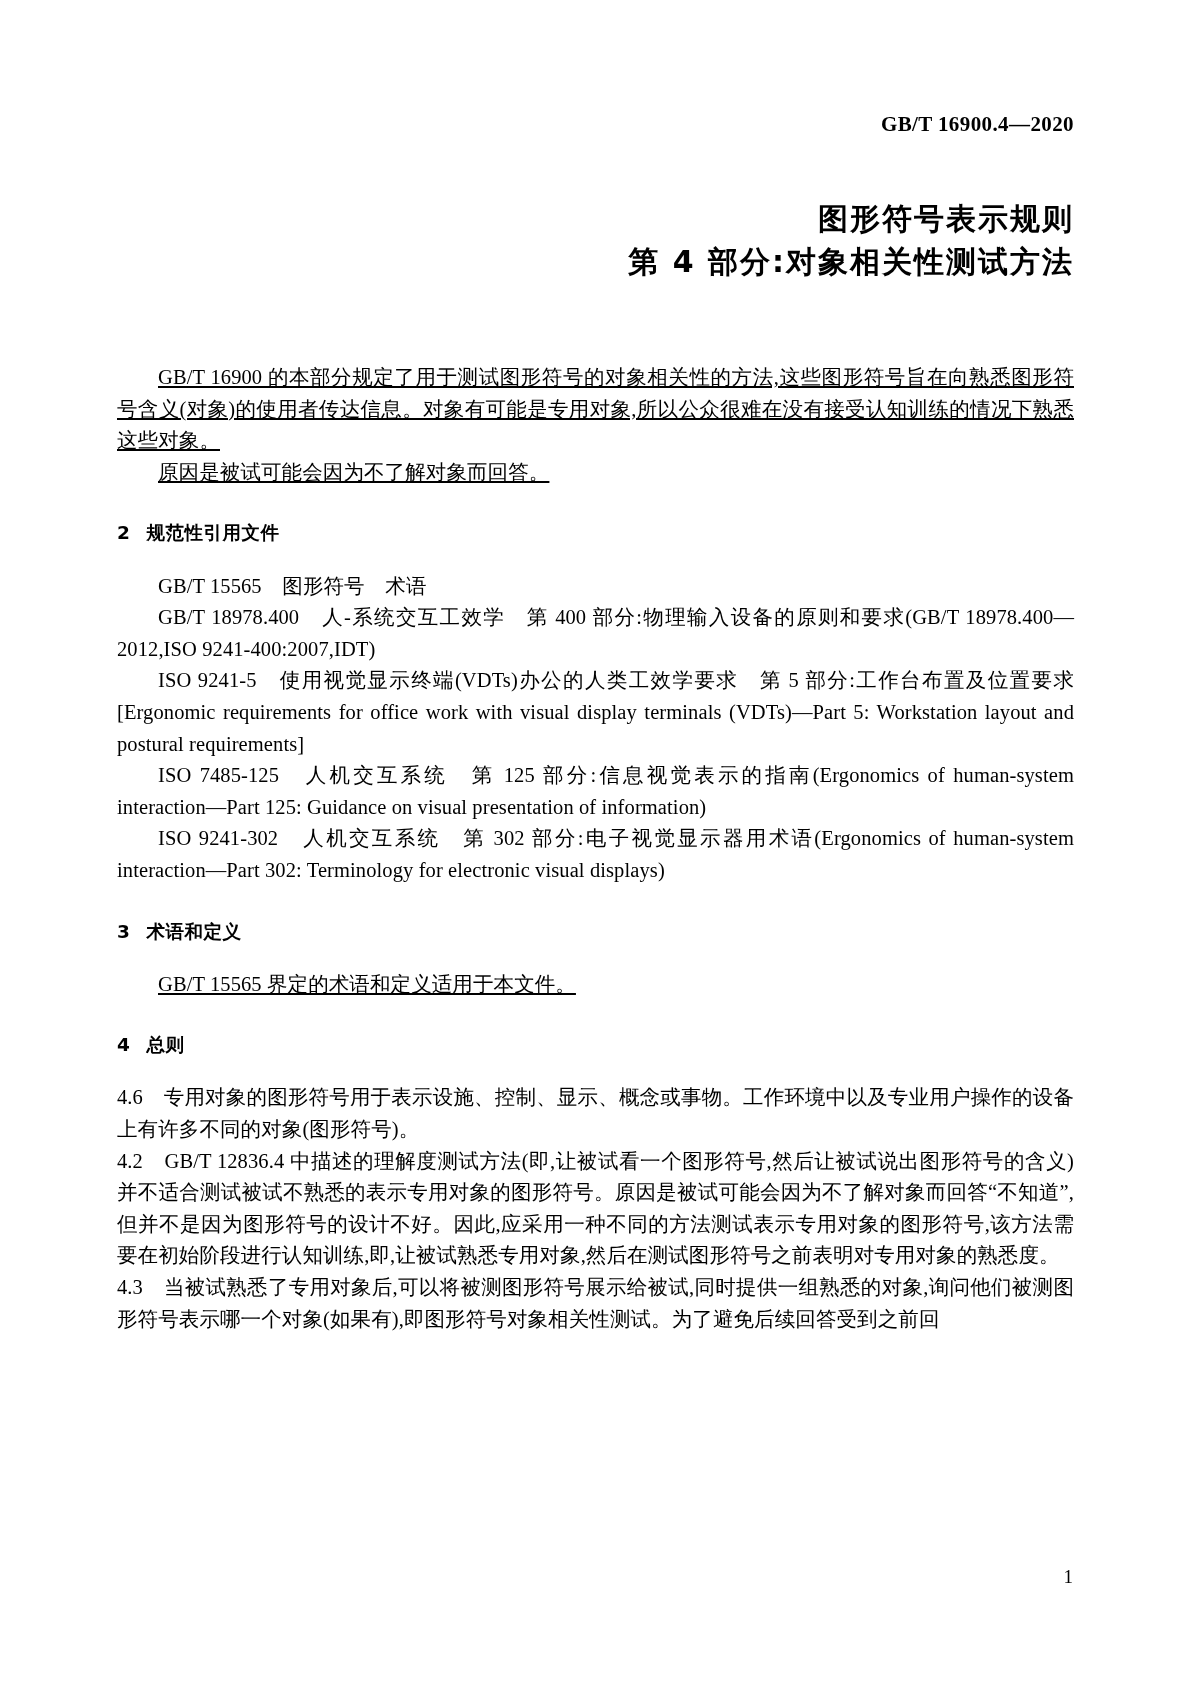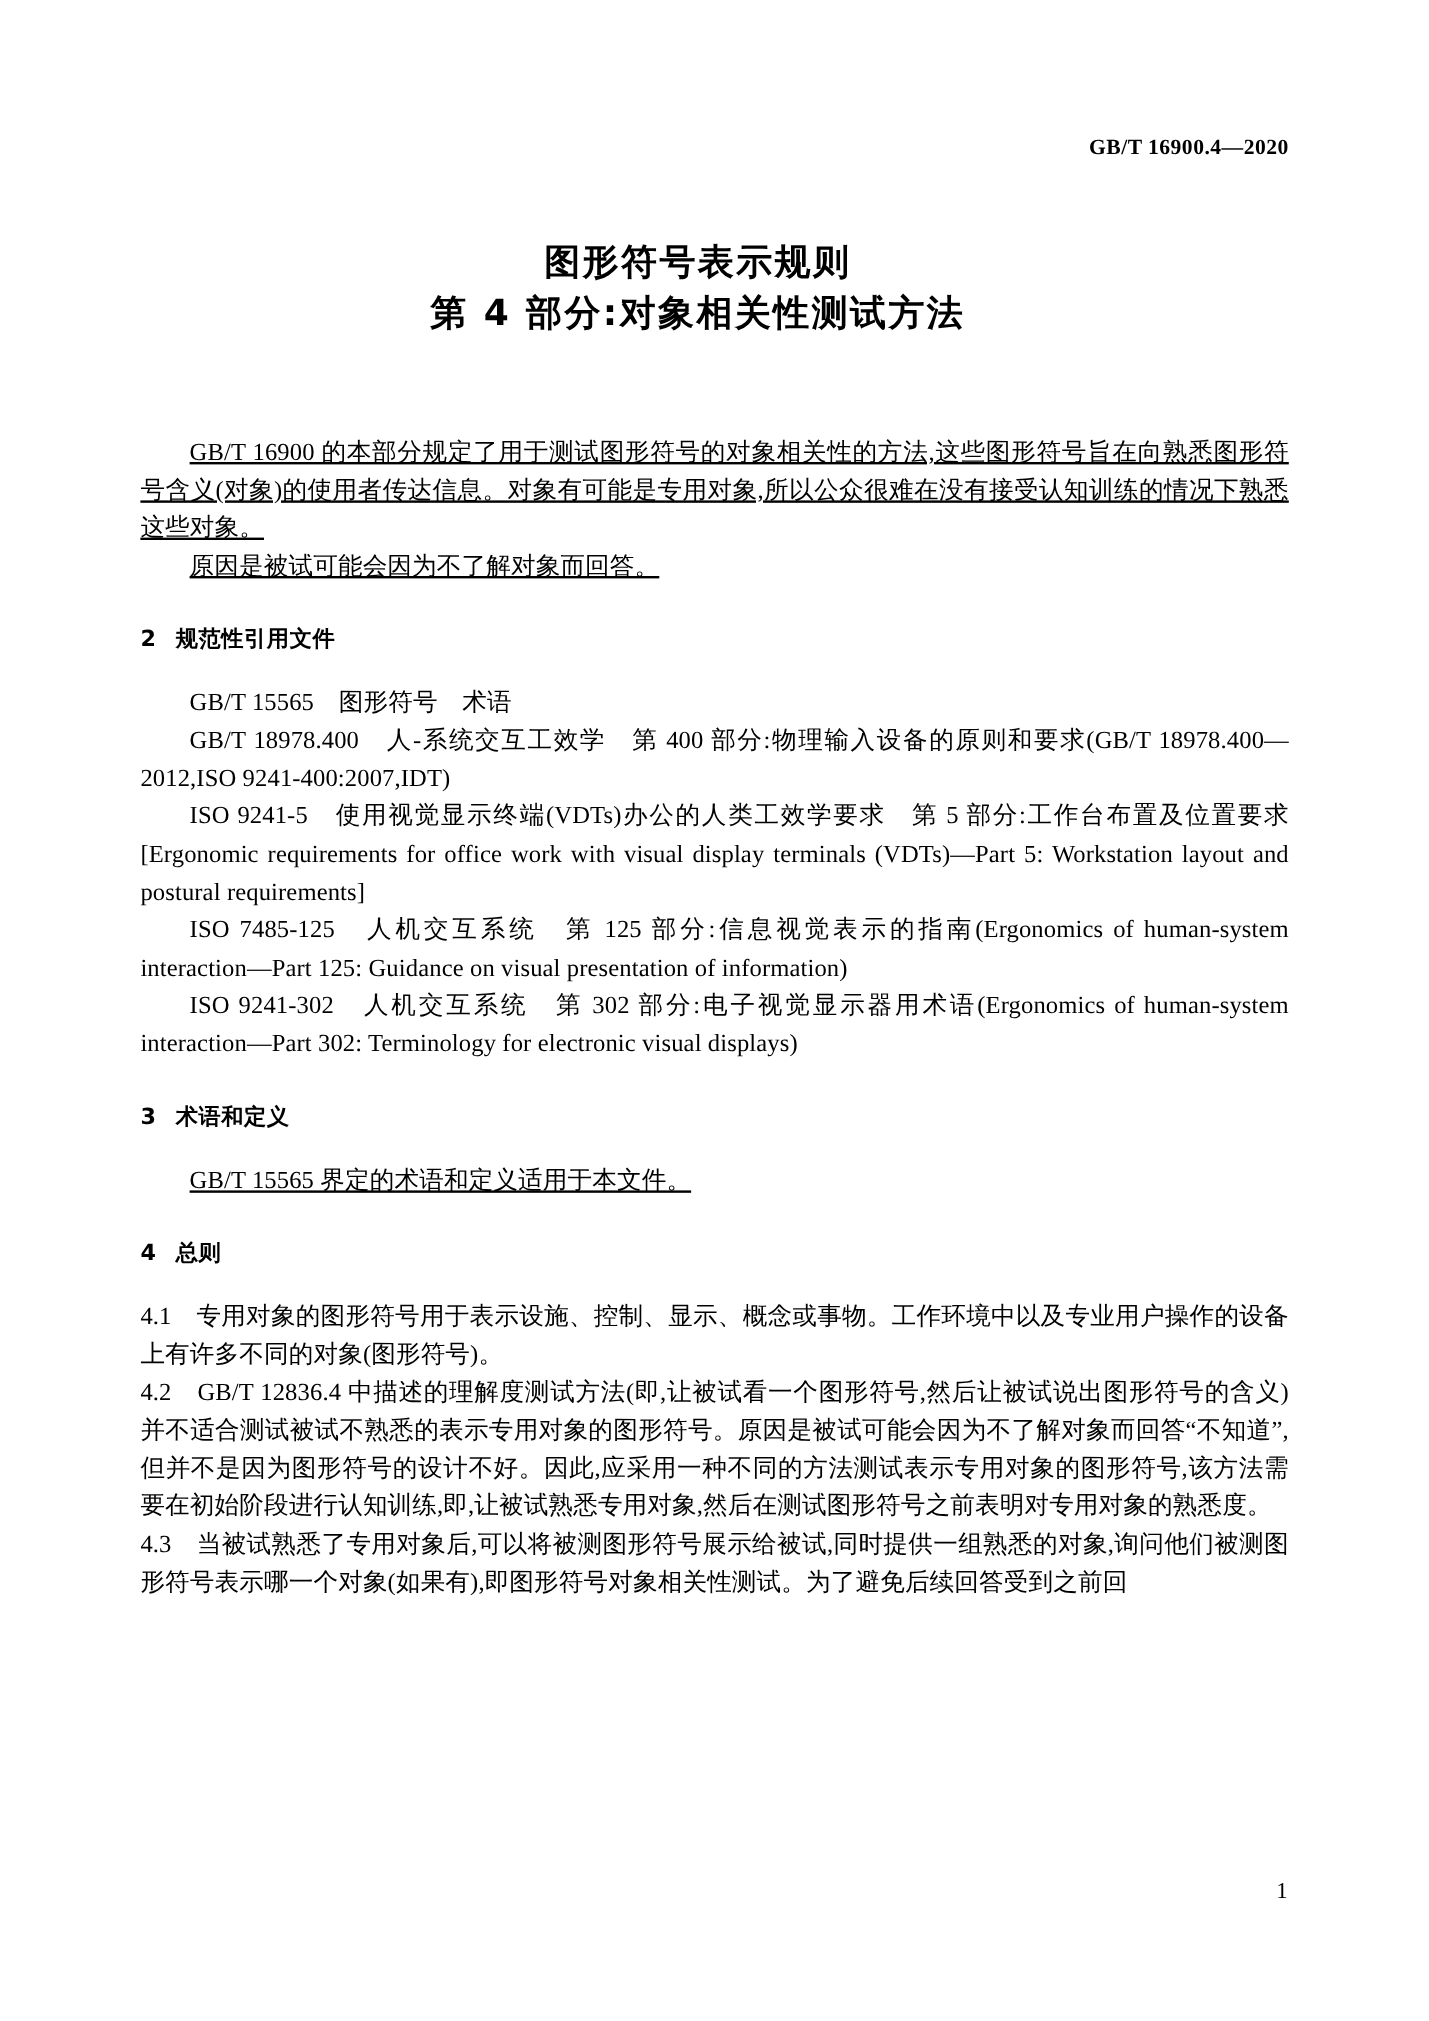--- a/index.html
+++ b/index.html
@@ -21,32 +21,32 @@
     width: 1191px;
     height: 1684px;
     background: #fff;
   }
   
   .header {
     position: absolute;
     top: 112px;
     right: 117px;
     font-family: "Liberation Serif", "DejaVu Serif", serif;
-    font-size: 18px;
+    font-size: 21px;
     font-weight: 700;
     letter-spacing: 0.4px;
     white-space: nowrap;
   }
   
   .title-block {
     position: absolute;
     top: 198px;
-    left: 103px;
+    left: 117px;
     width: 957px;
-    text-align: center;
+    text-align: right;
   }
   .title-line {
     font-family: "DejaVu Sans", "Liberation Sans", sans-serif;
     font-size: 30px;
     font-weight: 700;
     letter-spacing: 2px;
     line-height: 1.42;
     color: #000;
   }
   
@@ -134,21 +134,21 @@
     <div class="sp-after-sec"></div>
     <p class="body indent">GB/T 15565 界定的术语和定义适用于本文件。</p>
 
     <div class="sp-before-sec"></div>
 
     <div class="sec-head">
       <span class="num">4</span><span>总则</span>
     </div>
     <div class="sp-after-sec"></div>
 
-    <p class="body hang"><span class="numlabel">4.1</span>　<span>专用对象的图形符号用于表示设施、控制、显示、概念或事物。工作环境中以及专业用户操作的设备上有许多不同的对象(图形符号)。</span></p>
+    <p class="body hang"><span class="numlabel">4.6</span>　<span>专用对象的图形符号用于表示设施、控制、显示、概念或事物。工作环境中以及专业用户操作的设备上有许多不同的对象(图形符号)。</span></p>
 
     <p class="body hang"><span class="numlabel">4.2</span>　<span>GB/T 12836.4 中描述的理解度测试方法(即,让被试看一个图形符号,然后让被试说出图形符号的含义)并不适合测试被试不熟悉的表示专用对象的图形符号。原因是被试可能会因为不了解对象而回答“不知道”,但并不是因为图形符号的设计不好。因此,应采用一种不同的方法测试表示专用对象的图形符号,该方法需要在初始阶段进行认知训练,即,让被试熟悉专用对象,然后在测试图形符号之前表明对专用对象的熟悉度。</span></p>
 
     <p class="body hang"><span class="numlabel">4.3</span>　<span>当被试熟悉了专用对象后,可以将被测图形符号展示给被试,同时提供一组熟悉的对象,询问他们被测图形符号表示哪一个对象(如果有),即图形符号对象相关性测试。为了避免后续回答受到之前回</span></p>
 
   </div>
 
   <div class="page-number">1</div>
 
 </div>

